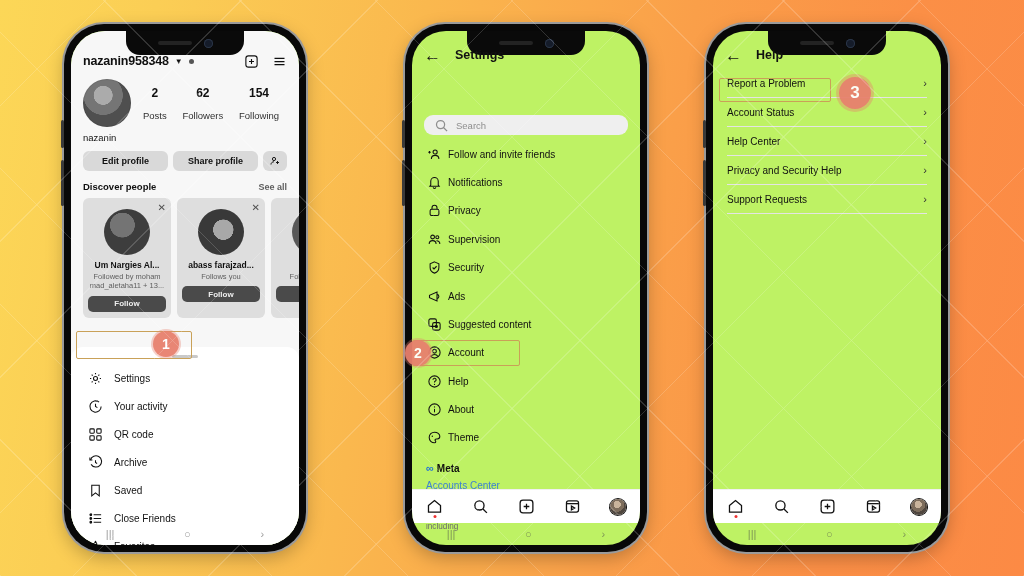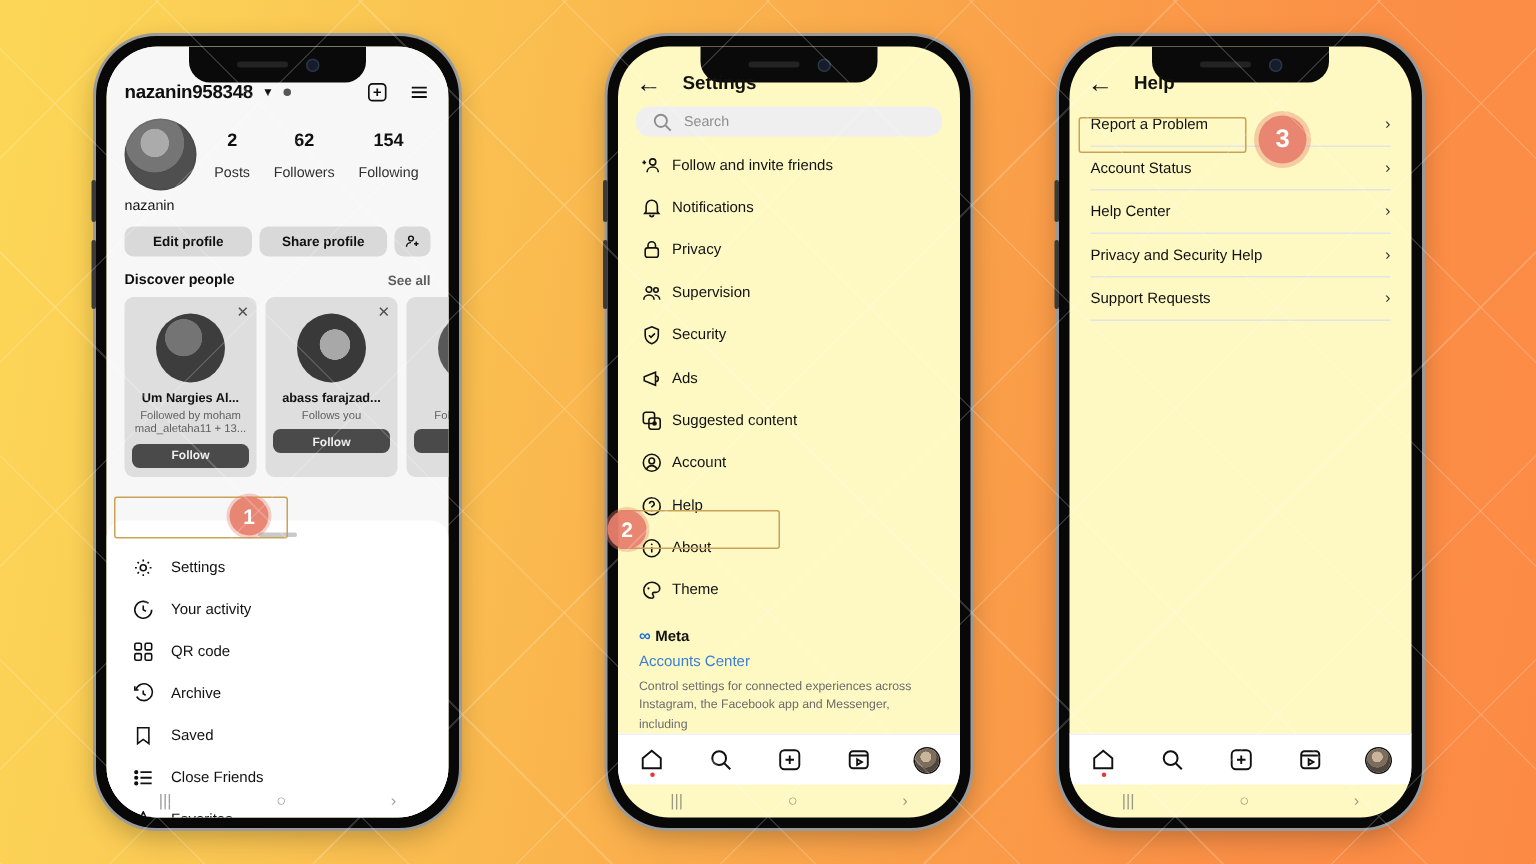--- a/index.html
+++ b/index.html
@@ -34,21 +34,21 @@
     box-shadow: 0 0 0 2px #9a9a9a, 0 6px 18px rgba(0,0,0,.25);
   }
   .phone::before, .phone::after{
     content:""; position:absolute; background:#3a3a3a; border-radius:2px;
   }
   .phone::before{ left:-3px; top:96px; width:3px; height:28px; }
   .phone::after { left:-3px; top:136px; width:3px; height:46px; }
 
   .screen {
     width: 100%; height: 100%;
-    background: #fef9c3;
+    background: #bef264;
     border-radius: 34px;
     overflow: hidden;
     position: relative;
   }
   .notch {
     position: absolute; top: 0; left: 50%; transform: translateX(-50%);
     width: 118px; height: 24px; background: #0a0a0a;
     border-bottom-left-radius: 14px; border-bottom-right-radius: 14px;
     z-index: 30; display: flex; align-items: center; justify-content: center; gap: 12px;
   }
@@ -124,21 +124,21 @@
     background:#fff; border-top-left-radius:12px; border-top-right-radius:12px;
     z-index: 20; padding-top: 8px;
   }
   .p1-grab { width:26px;height:3px;background:#c9c9c9;border-radius:2px;margin:0 auto 6px; }
   .p1-item { display:flex; align-items:center; gap:11px; padding: 6px 16px; position:relative; }
   .p1-item .lbl { font-size:10px; color:#111; }
 
   
   #phone2 { left: 405px; top: 24px; }
   .p2-searchwrap { padding: 6px 12px 3px; }
-  .p2-search { background:#efefef; border-radius:9px; height:20px; display:flex; align-items:center; gap:7px; padding: 0 9px; }
+  .p2-search { background:#efefef; border-radius:9px; height:20px; display:flex; align-items:center; gap:7px; padding: 0 9px; margin-top: 44px; }
   .p2-search .ph { font-size:9.5px; color:#8e8e8e; }
   .p2-list { padding: 2px 0 0; }
   .p2-item { display:flex; align-items:center; gap:6px; padding: 6.2px 14px; position:relative; }
   .p2-item .lbl { font-size:10px; color:#111; }
   .p2-meta { padding: 10px 14px 0; }
   .p2-meta .mrow { display:flex; align-items:center; gap:4px; }
   .p2-meta .mlogo { font-size:11px; font-weight:bold; color:#1e6fd9; letter-spacing:-1px; }
   .p2-meta .mname { font-size:10px; font-weight:bold; color:#111; }
   .p2-meta .ac { font-size:10px; color:#3b7fd4; margin-top:6px; }
   .p2-meta .desc { font-size:8.2px; color:#6b6b6b; line-height:1.5; margin-top:5px; }

